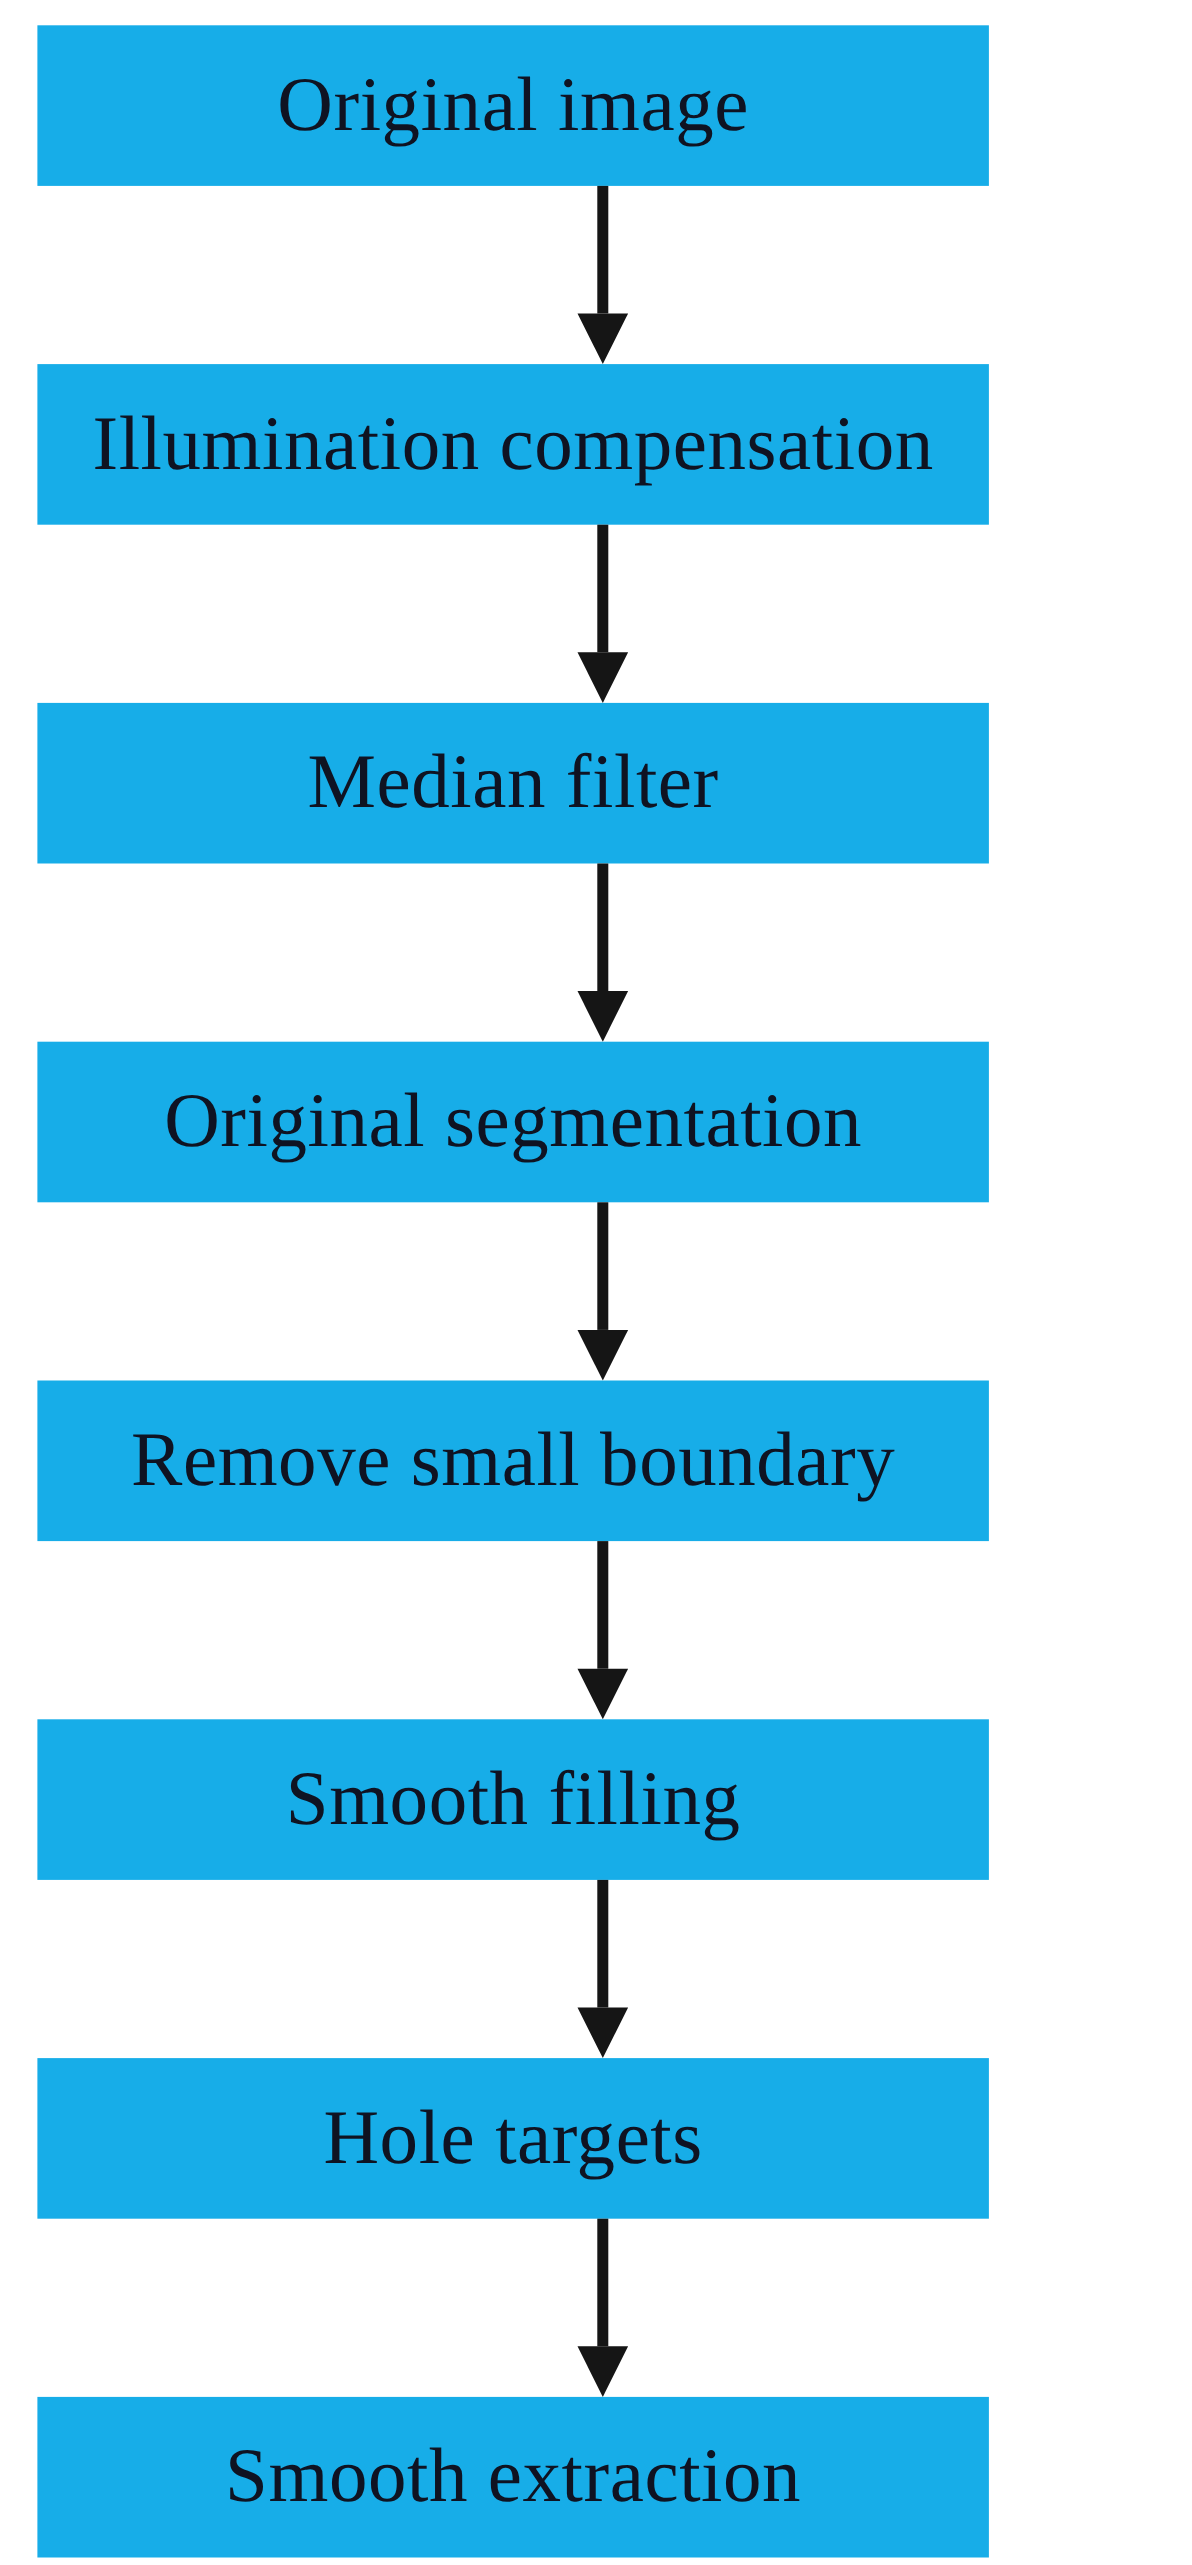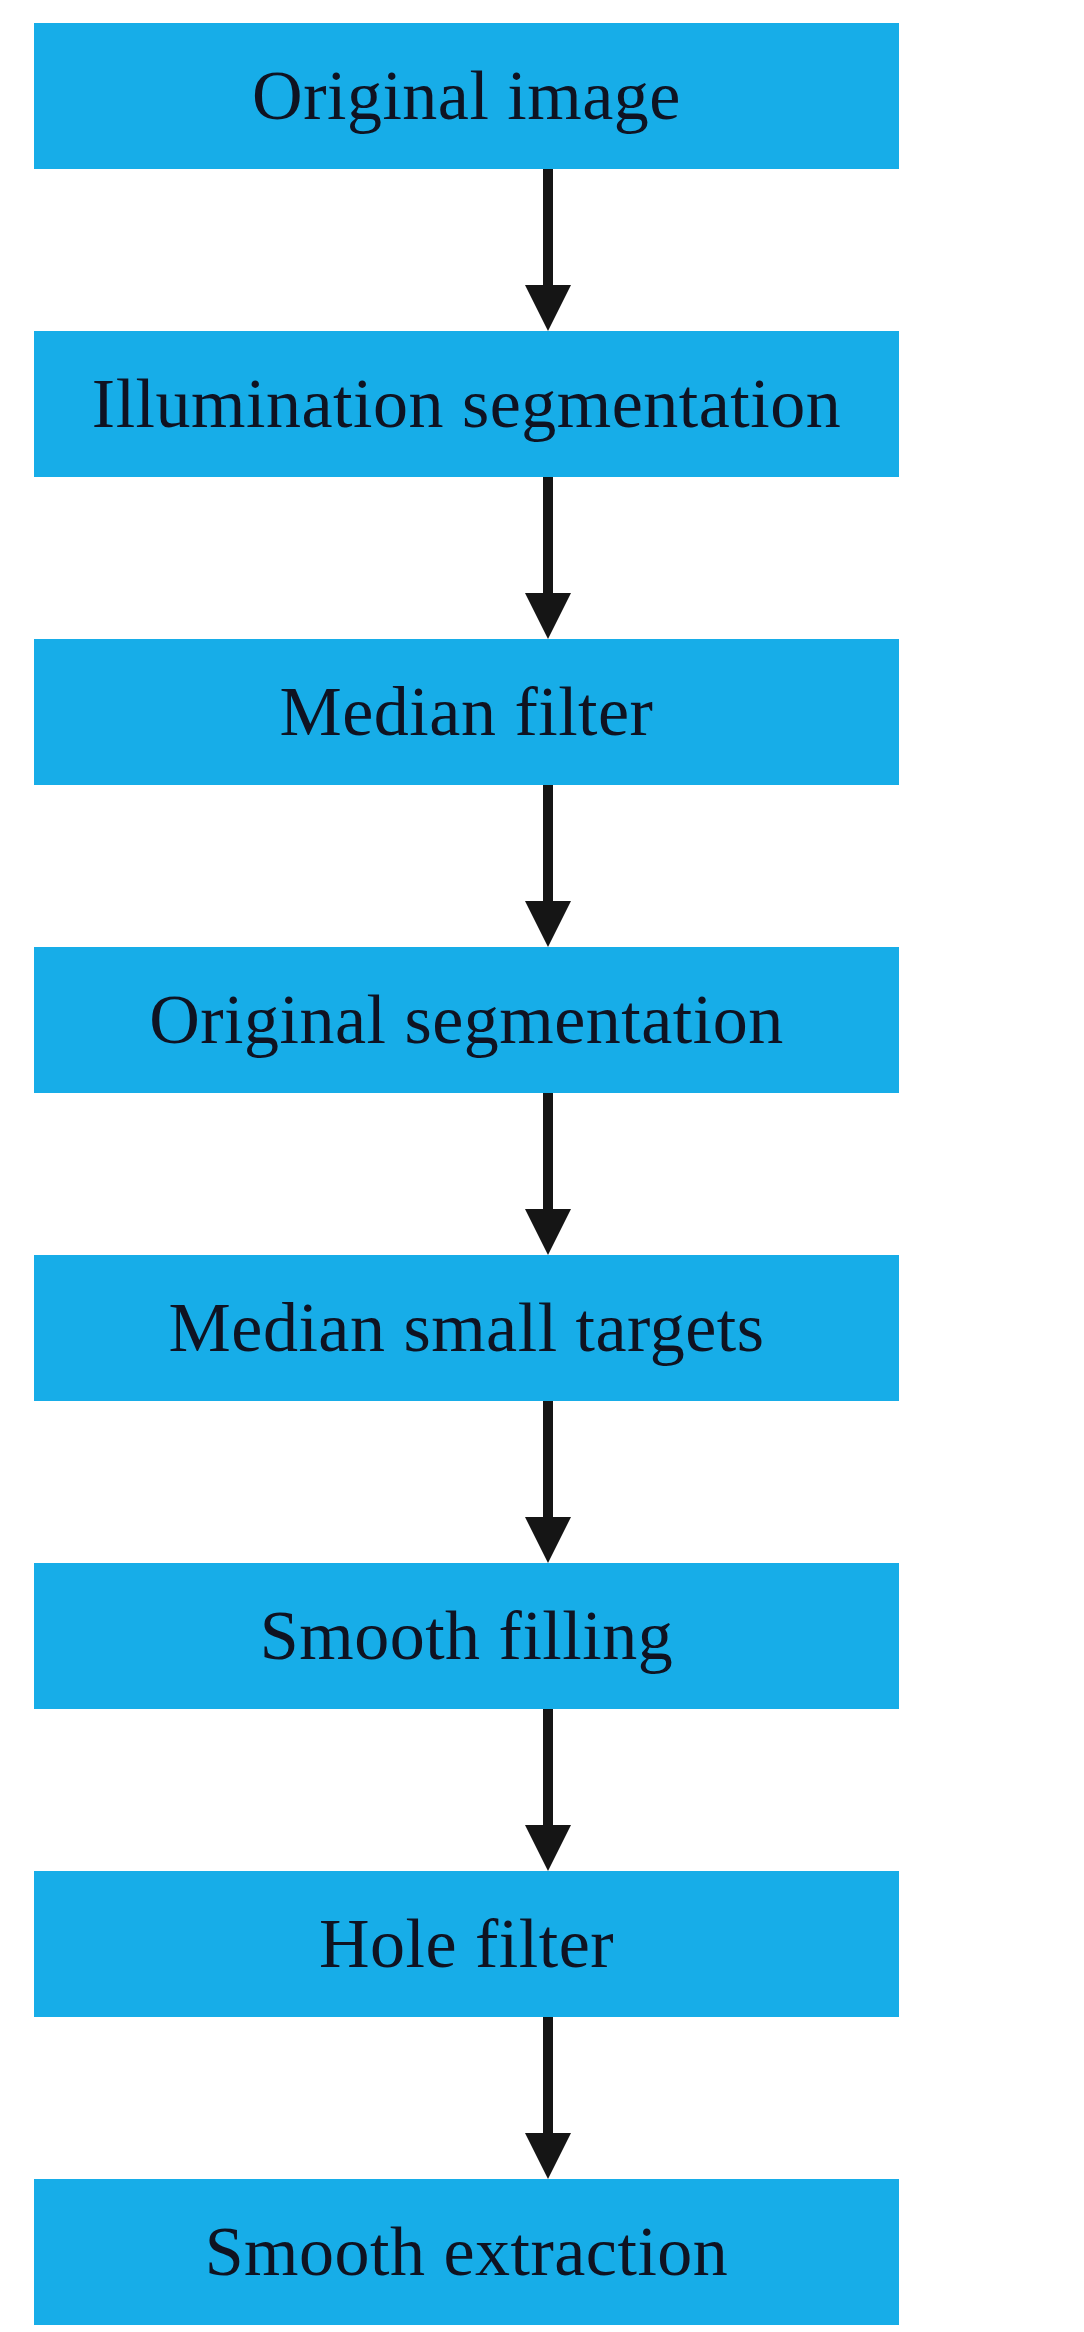--- a/index.html
+++ b/index.html
@@ -72,21 +72,21 @@
 
     <div class="box">
       <span class="label">Original image</span>
     </div>
     <div class="arrow">
       <div class="shaft"></div>
       <div class="head"></div>
     </div>
 
     <div class="box">
-      <span class="label">Illumination segmentation</span>
+      <span class="label">Illumination compensation</span>
     </div>
     <div class="arrow">
       <div class="shaft"></div>
       <div class="head"></div>
     </div>
 
     <div class="box">
       <span class="label">Median filter</span>
     </div>
     <div class="arrow">
@@ -96,37 +96,37 @@
 
     <div class="box">
       <span class="label">Original segmentation</span>
     </div>
     <div class="arrow">
       <div class="shaft"></div>
       <div class="head"></div>
     </div>
 
     <div class="box">
-      <span class="label">Median small targets</span>
+      <span class="label">Remove small boundary</span>
     </div>
     <div class="arrow">
       <div class="shaft"></div>
       <div class="head"></div>
     </div>
 
     <div class="box">
       <span class="label">Smooth filling</span>
     </div>
     <div class="arrow">
       <div class="shaft"></div>
       <div class="head"></div>
     </div>
 
     <div class="box">
-      <span class="label">Hole filter</span>
+      <span class="label">Hole targets</span>
     </div>
     <div class="arrow">
       <div class="shaft"></div>
       <div class="head"></div>
     </div>
 
     <div class="box">
       <span class="label">Smooth extraction</span>
     </div>
 

